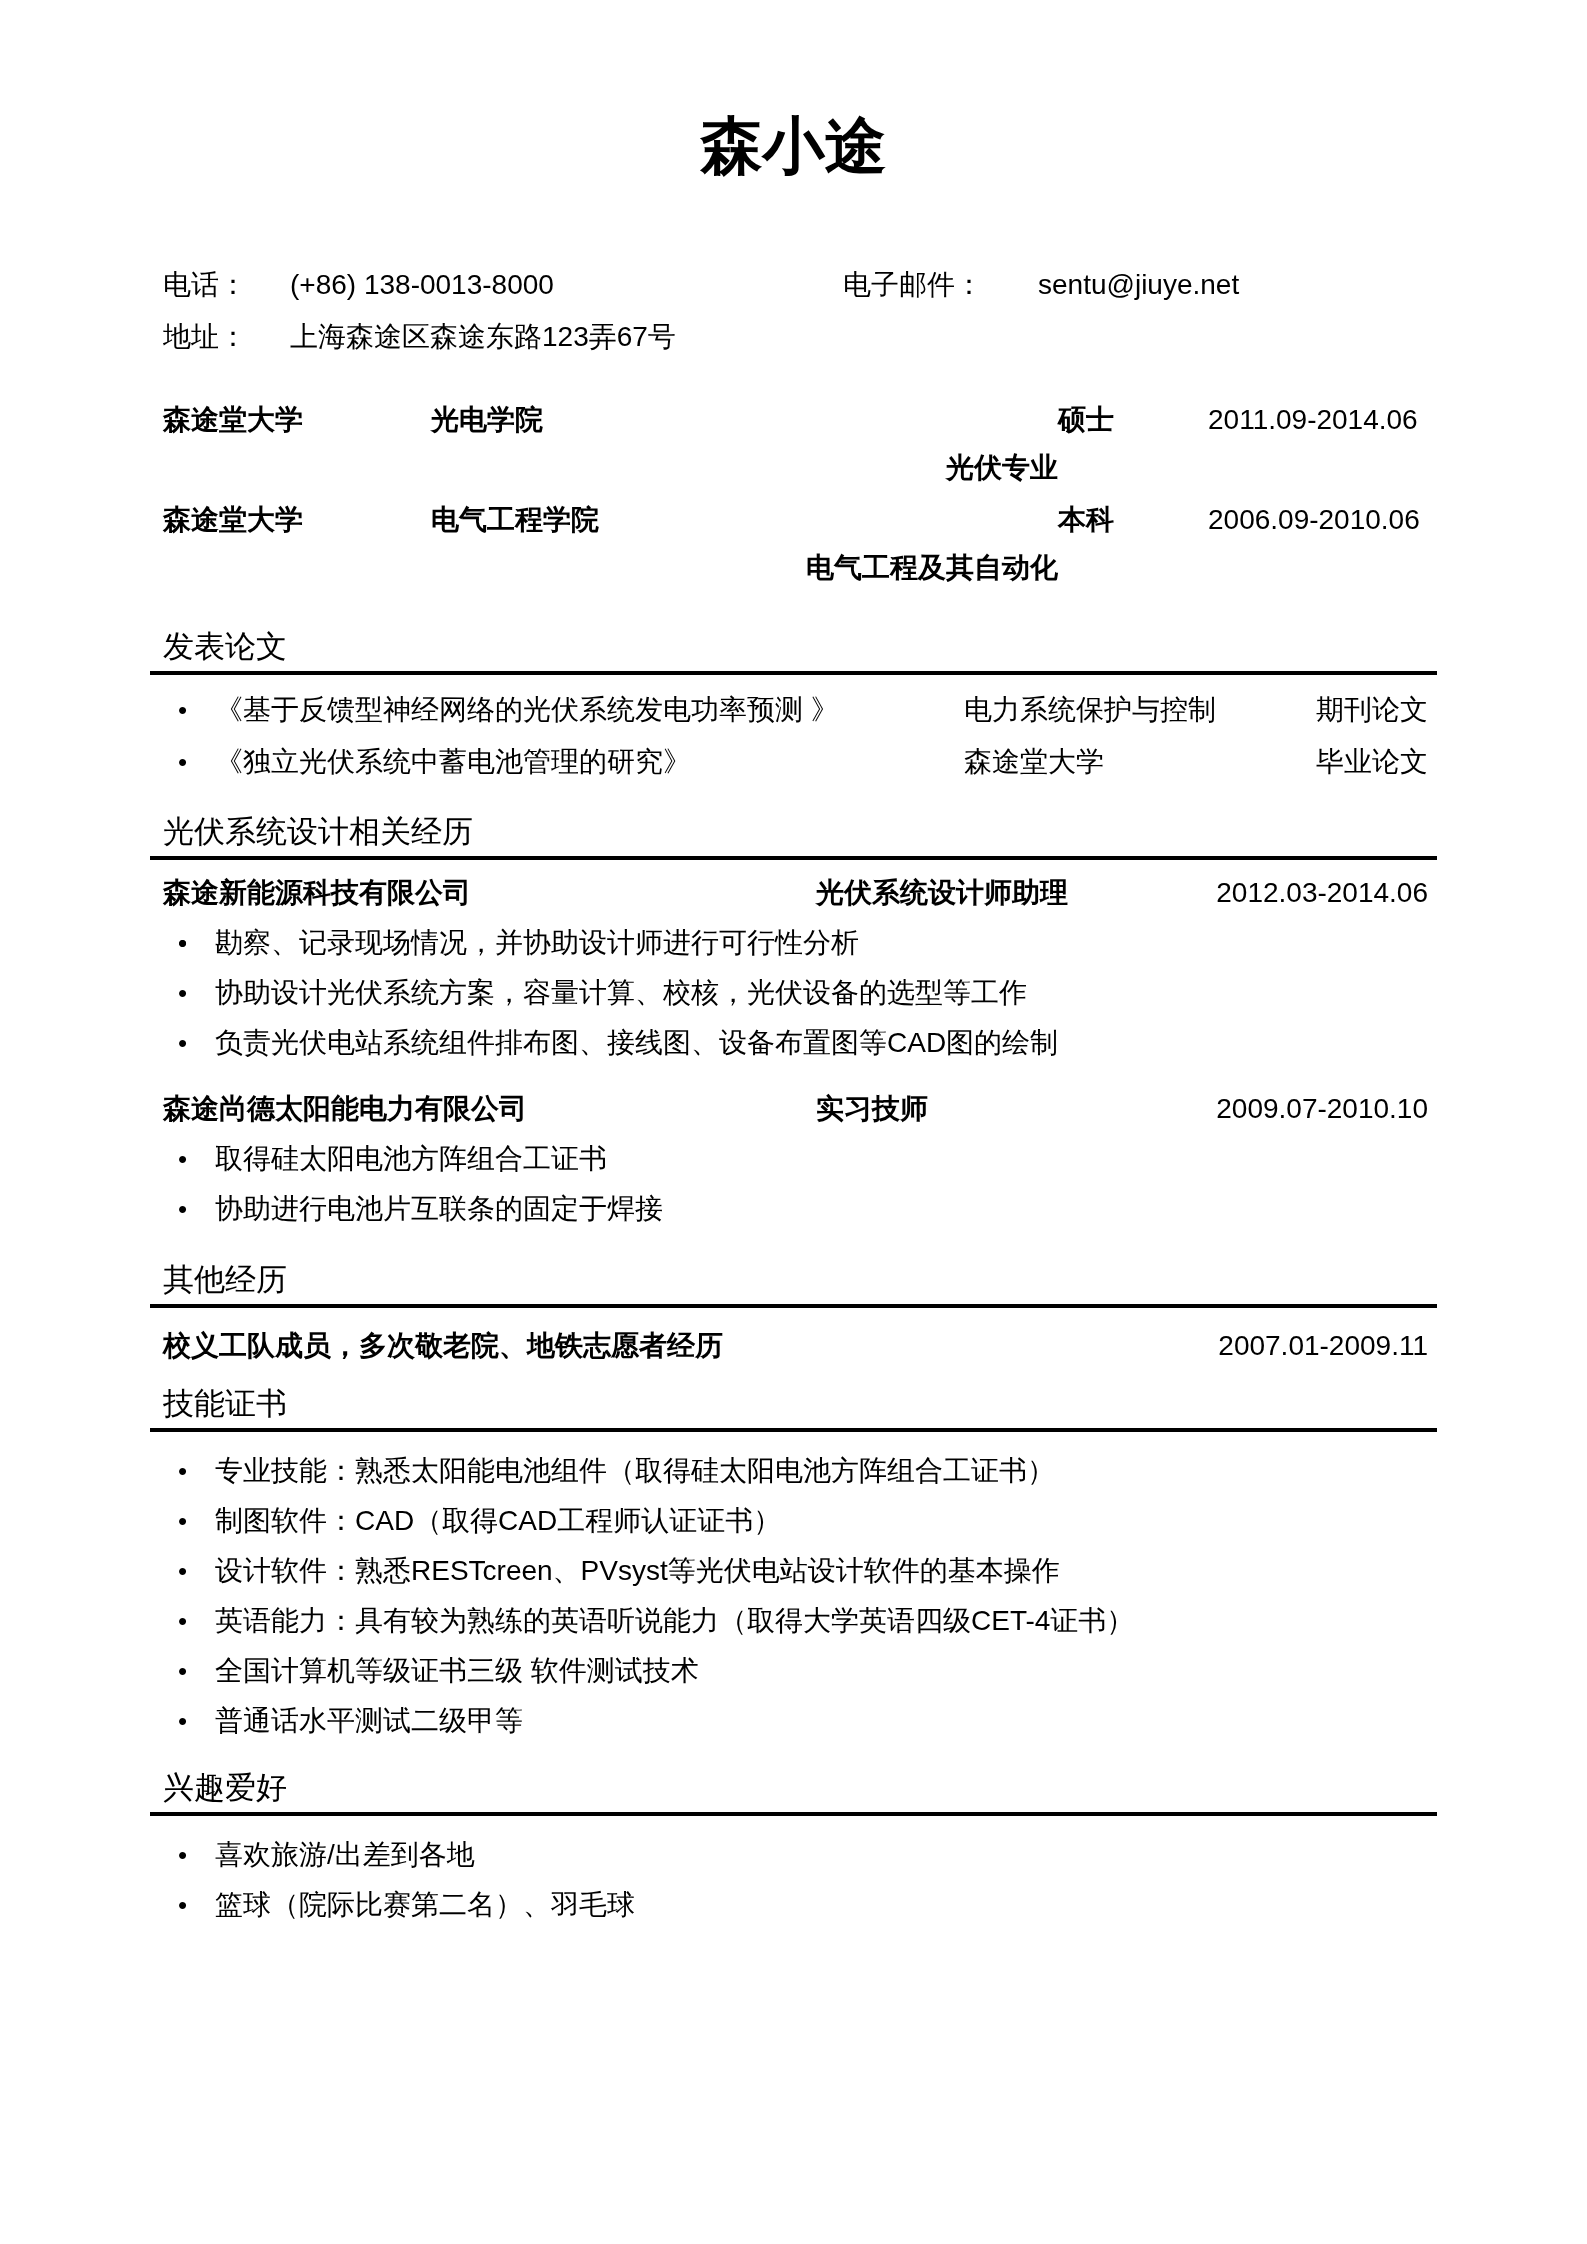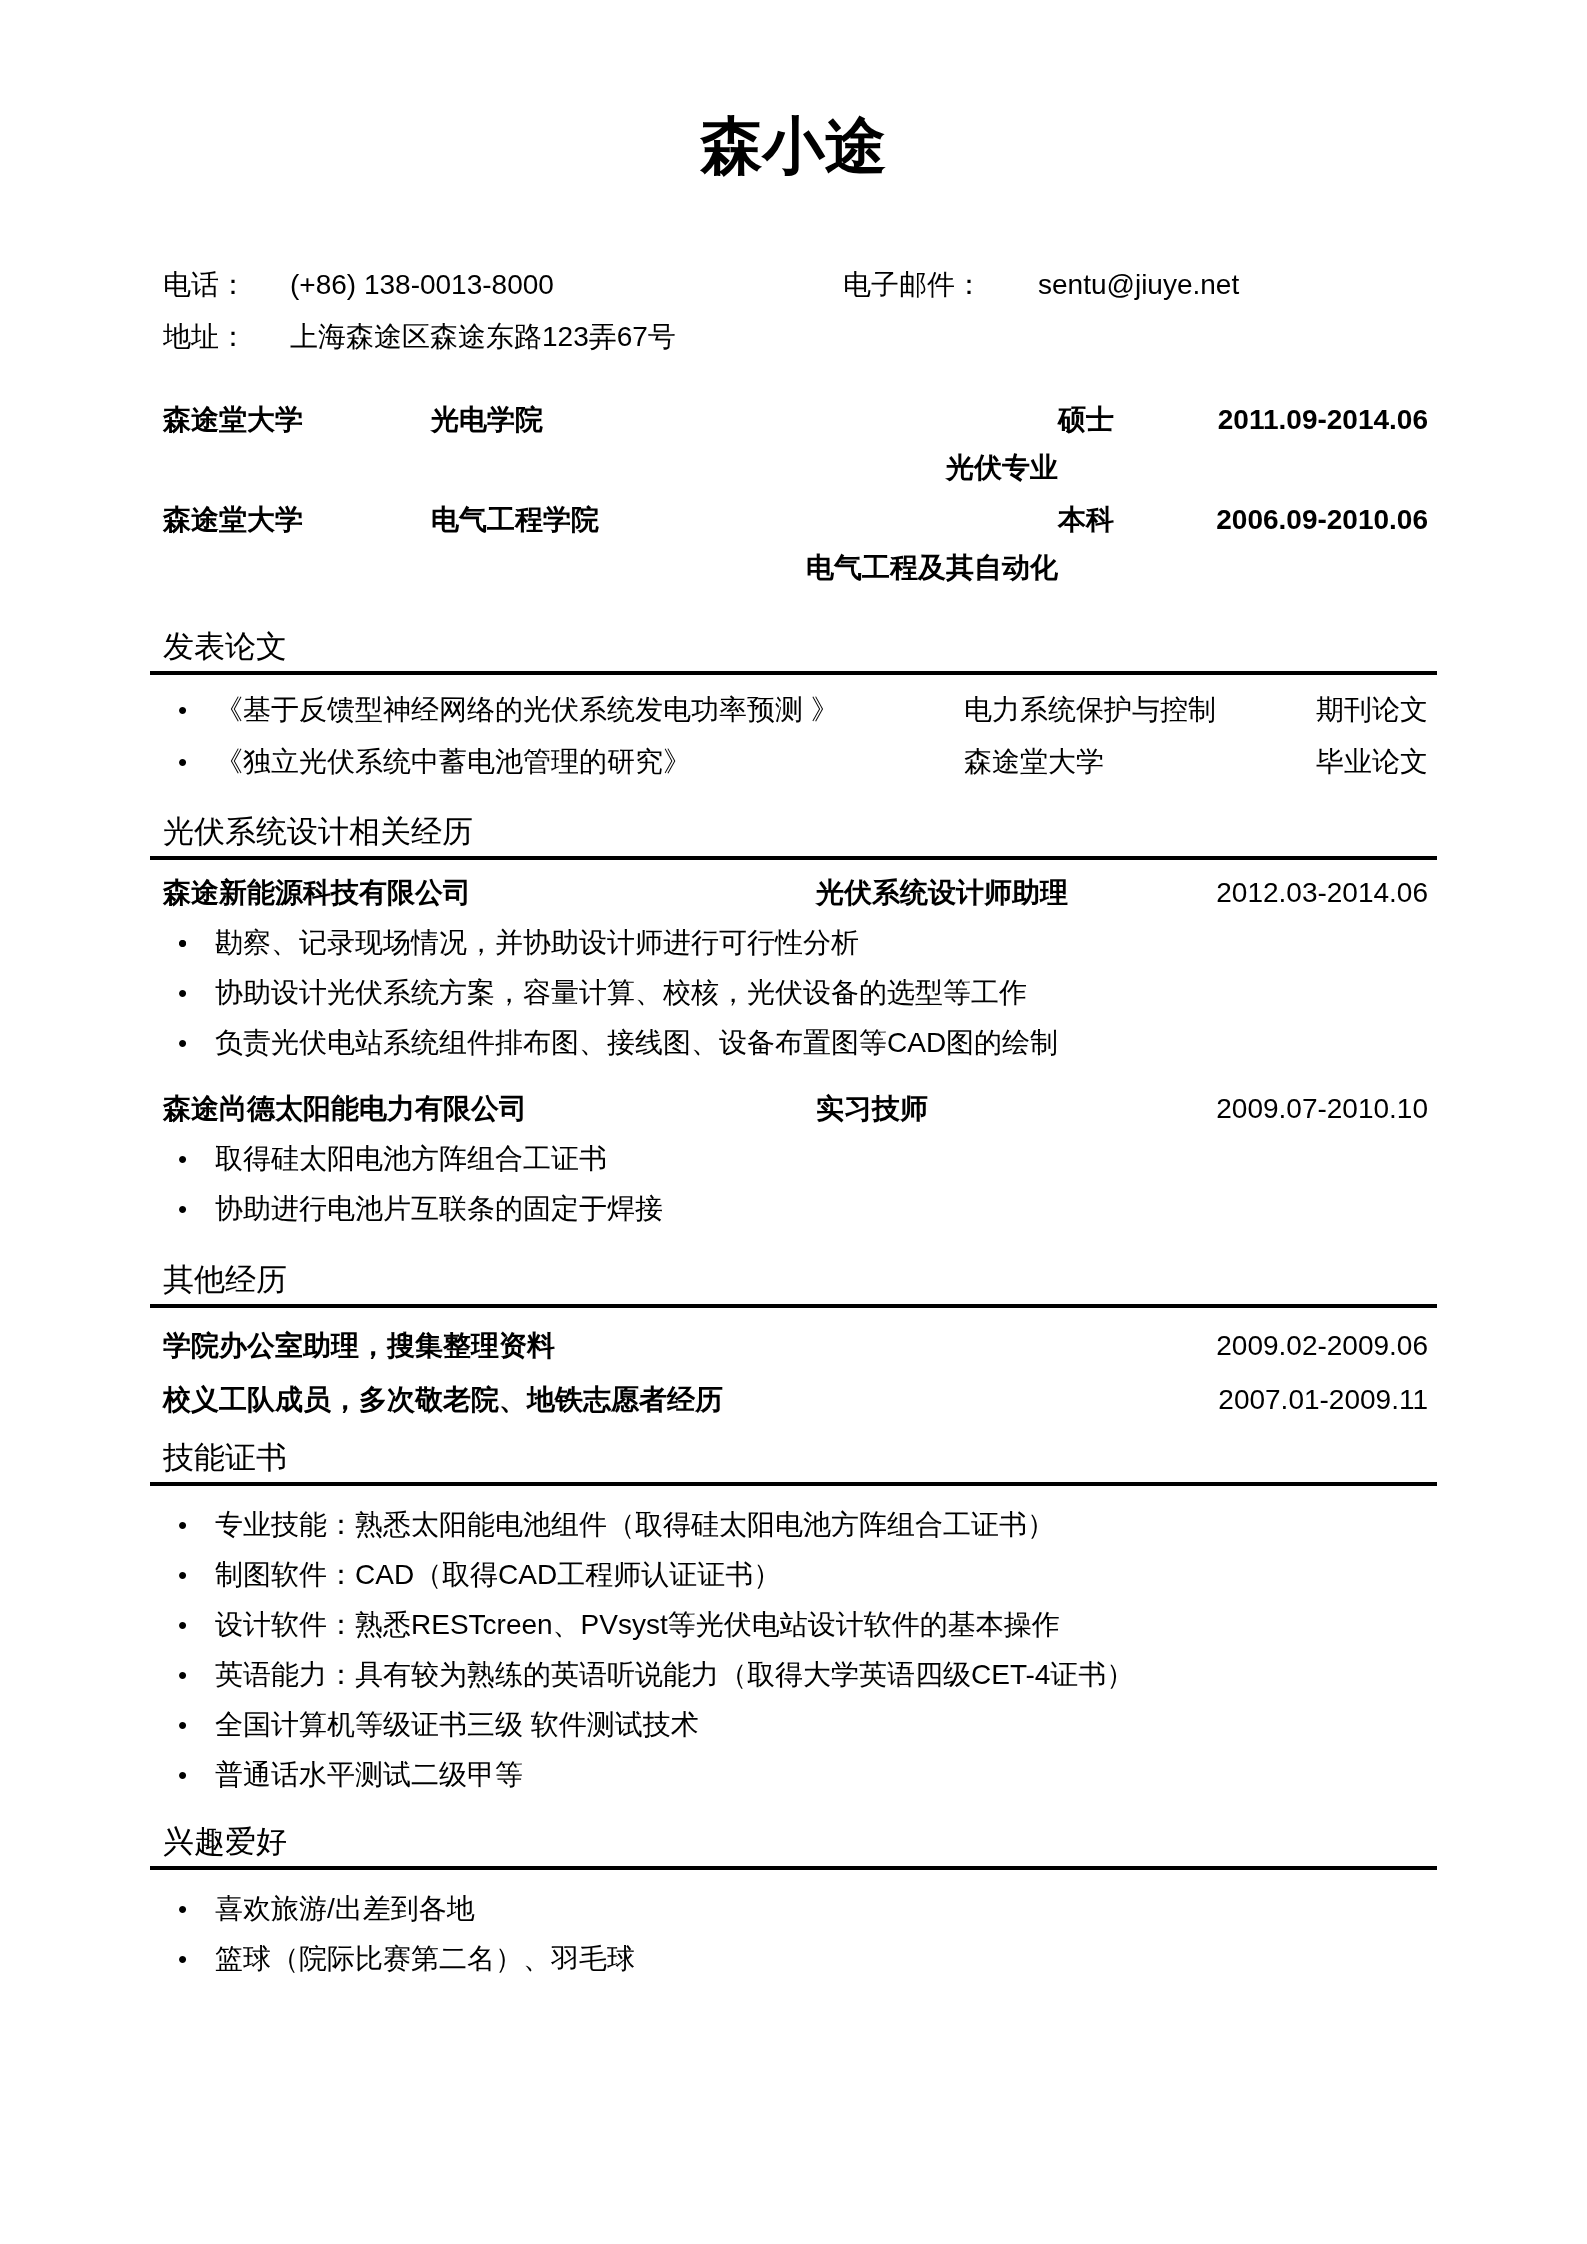--- a/index.html
+++ b/index.html
@@ -52,21 +52,21 @@
     display: flex;
     margin-top: 20px;
     line-height: 32px;
     font-weight: bold;
     padding: 0 9px 0 13px;
   }
   .edu-school { width: 268px; flex: 0 0 auto; }
   .edu-college { width: 252px; flex: 0 0 auto; }
   .edu-major { flex: 1; text-align: right; margin-top: 48px; }
   .edu-degree { width: 150px; flex: 0 0 auto; }
-  .edu-period { width: 220px; flex: 0 0 auto; text-align: right; font-weight: bold; }
+  .edu-period { width: 220px; flex: 0 0 auto; font-weight: normal; }
 
   .pub-row {
     display: flex;
     margin-top: 18px;
     line-height: 34px;
     padding: 0 9px 0 13px;
   }
   .pub-title { flex: 1; position: relative; padding-left: 52px; }
   .pub-venue { width: 352px; flex: 0 0 auto; }
   .pub-type { width: 112px; flex: 0 0 auto; text-align: left; }
@@ -206,24 +206,20 @@
           <span class="bullet">•</span>
           <span>协助进行电池片互联条的固定于焊接</span>
         </div>
       </div>
     </div>
   </section>
 
   <section class="section other">
     <h2 class="section-title">其他经历</h2>
     <div class="other-row">
-      <span class="other-text">学院办公室助理，搜集整理资料</span>
-      <span class="other-period">2009.02-2009.06</span>
-    </div>
-    <div class="other-row">
       <span class="other-text">校义工队成员，多次敬老院、地铁志愿者经历</span>
       <span class="other-period">2007.01-2009.11</span>
     </div>
   </section>
 
   <section class="section skills">
     <h2 class="section-title">技能证书</h2>
     <div class="list">
       <div class="li gap">
         <span class="bullet">•</span>

